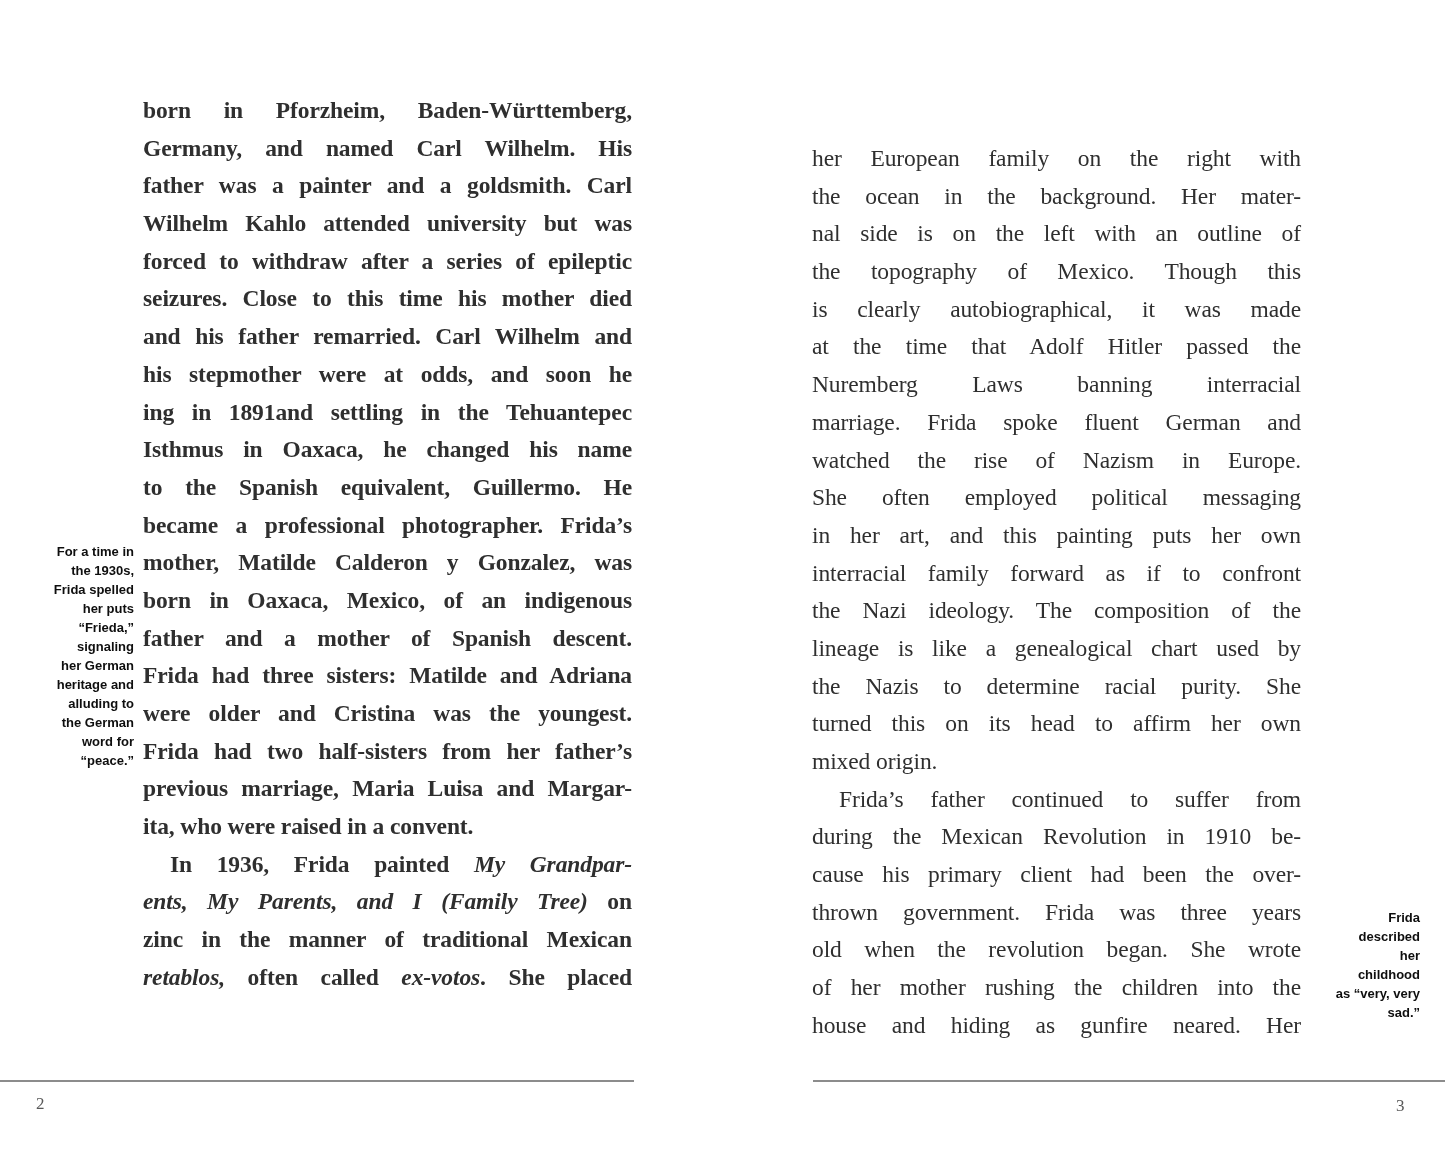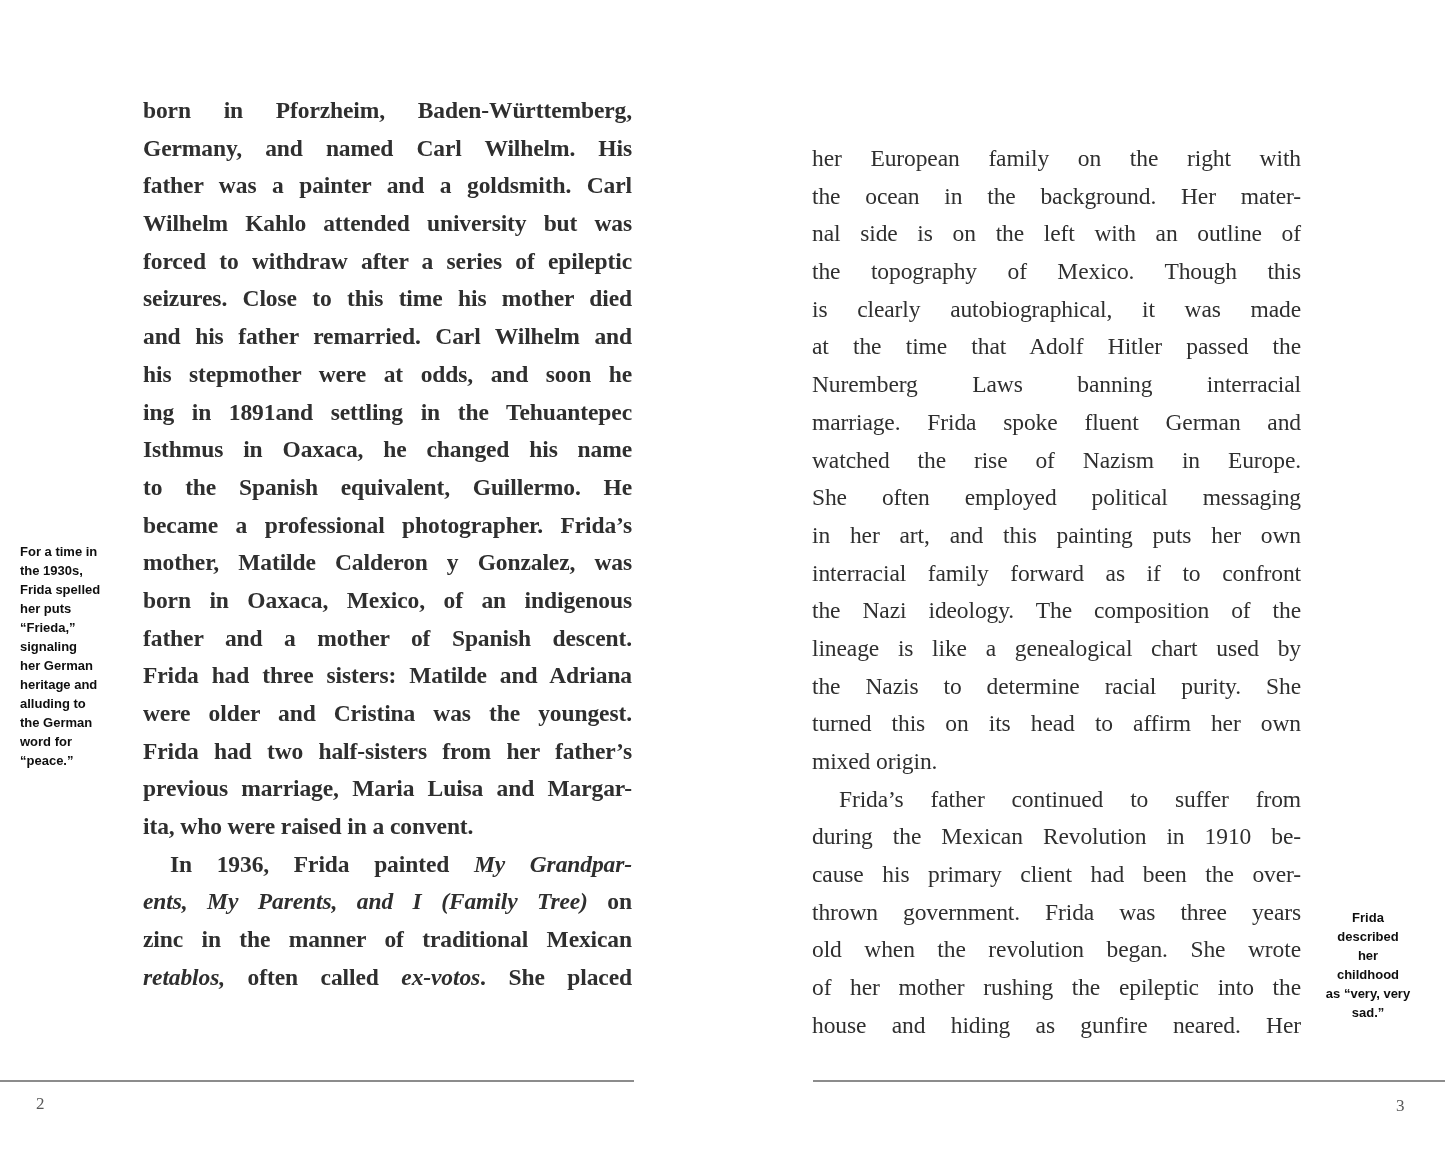--- a/index.html
+++ b/index.html
@@ -33,22 +33,22 @@
   .body-text i { font-style: italic; }
 
   .margin-note {
     position: absolute;
     font-family: "Liberation Sans", sans-serif;
     font-weight: 700;
     font-size: 13px;
     line-height: 19px;
     color: #0e0e0e;
   }
-  #note-left  { left: 20px;  top: 542px; width: 114px; text-align: left; }
-  #note-right { left: 1316px; top: 908px; width: 104px; text-align: center; }
+  #note-left  { left: 20px;  top: 542px; width: 114px; text-align: right; }
+  #note-right { left: 1316px; top: 908px; width: 104px; text-align: right; }
   .margin-note .line { height: 19px; white-space: nowrap; }
 
   .footer-rule {
     position: absolute;
     top: 1080px;
     height: 2px;
     background: #8c8c8c;
   }
   #rule-left  { left: 0;     width: 634px; }
   #rule-right { left: 813px; width: 632px; }
@@ -137,20 +137,20 @@
         <div class="line"><span>the Nazi ideology. The composition of the</span></div>
         <div class="line"><span>lineage is like a genealogical chart used by</span></div>
         <div class="line"><span>the Nazis to determine racial purity. She</span></div>
         <div class="line"><span>turned this on its head to affirm her own</span></div>
         <div class="line no-just"><span>mixed origin.</span></div>
         <div class="line indent"><span>Frida’s father continued to suffer from</span></div>
         <div class="line"><span>during the Mexican Revolution in 1910 be-</span></div>
         <div class="line"><span>cause his primary client had been the over-</span></div>
         <div class="line"><span>thrown government. Frida was three years</span></div>
         <div class="line"><span>old when the revolution began. She wrote</span></div>
-        <div class="line"><span>of her mother rushing the epileptic into the</span></div>
+        <div class="line"><span>of her mother rushing the children into the</span></div>
         <div class="line"><span>house and hiding as gunfire neared. Her</span></div>
       </div>
     <div id="rule-right" class="footer-rule"></div>
     <div id="pagenum-right" class="page-number">3</div>
   </div>
 
 </div>
 
 </body></html>

